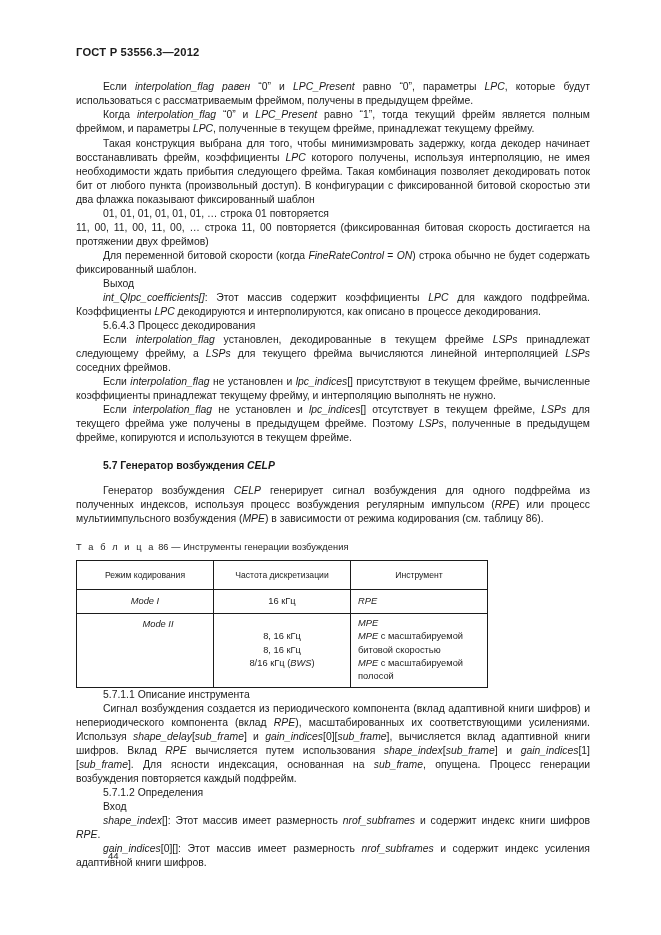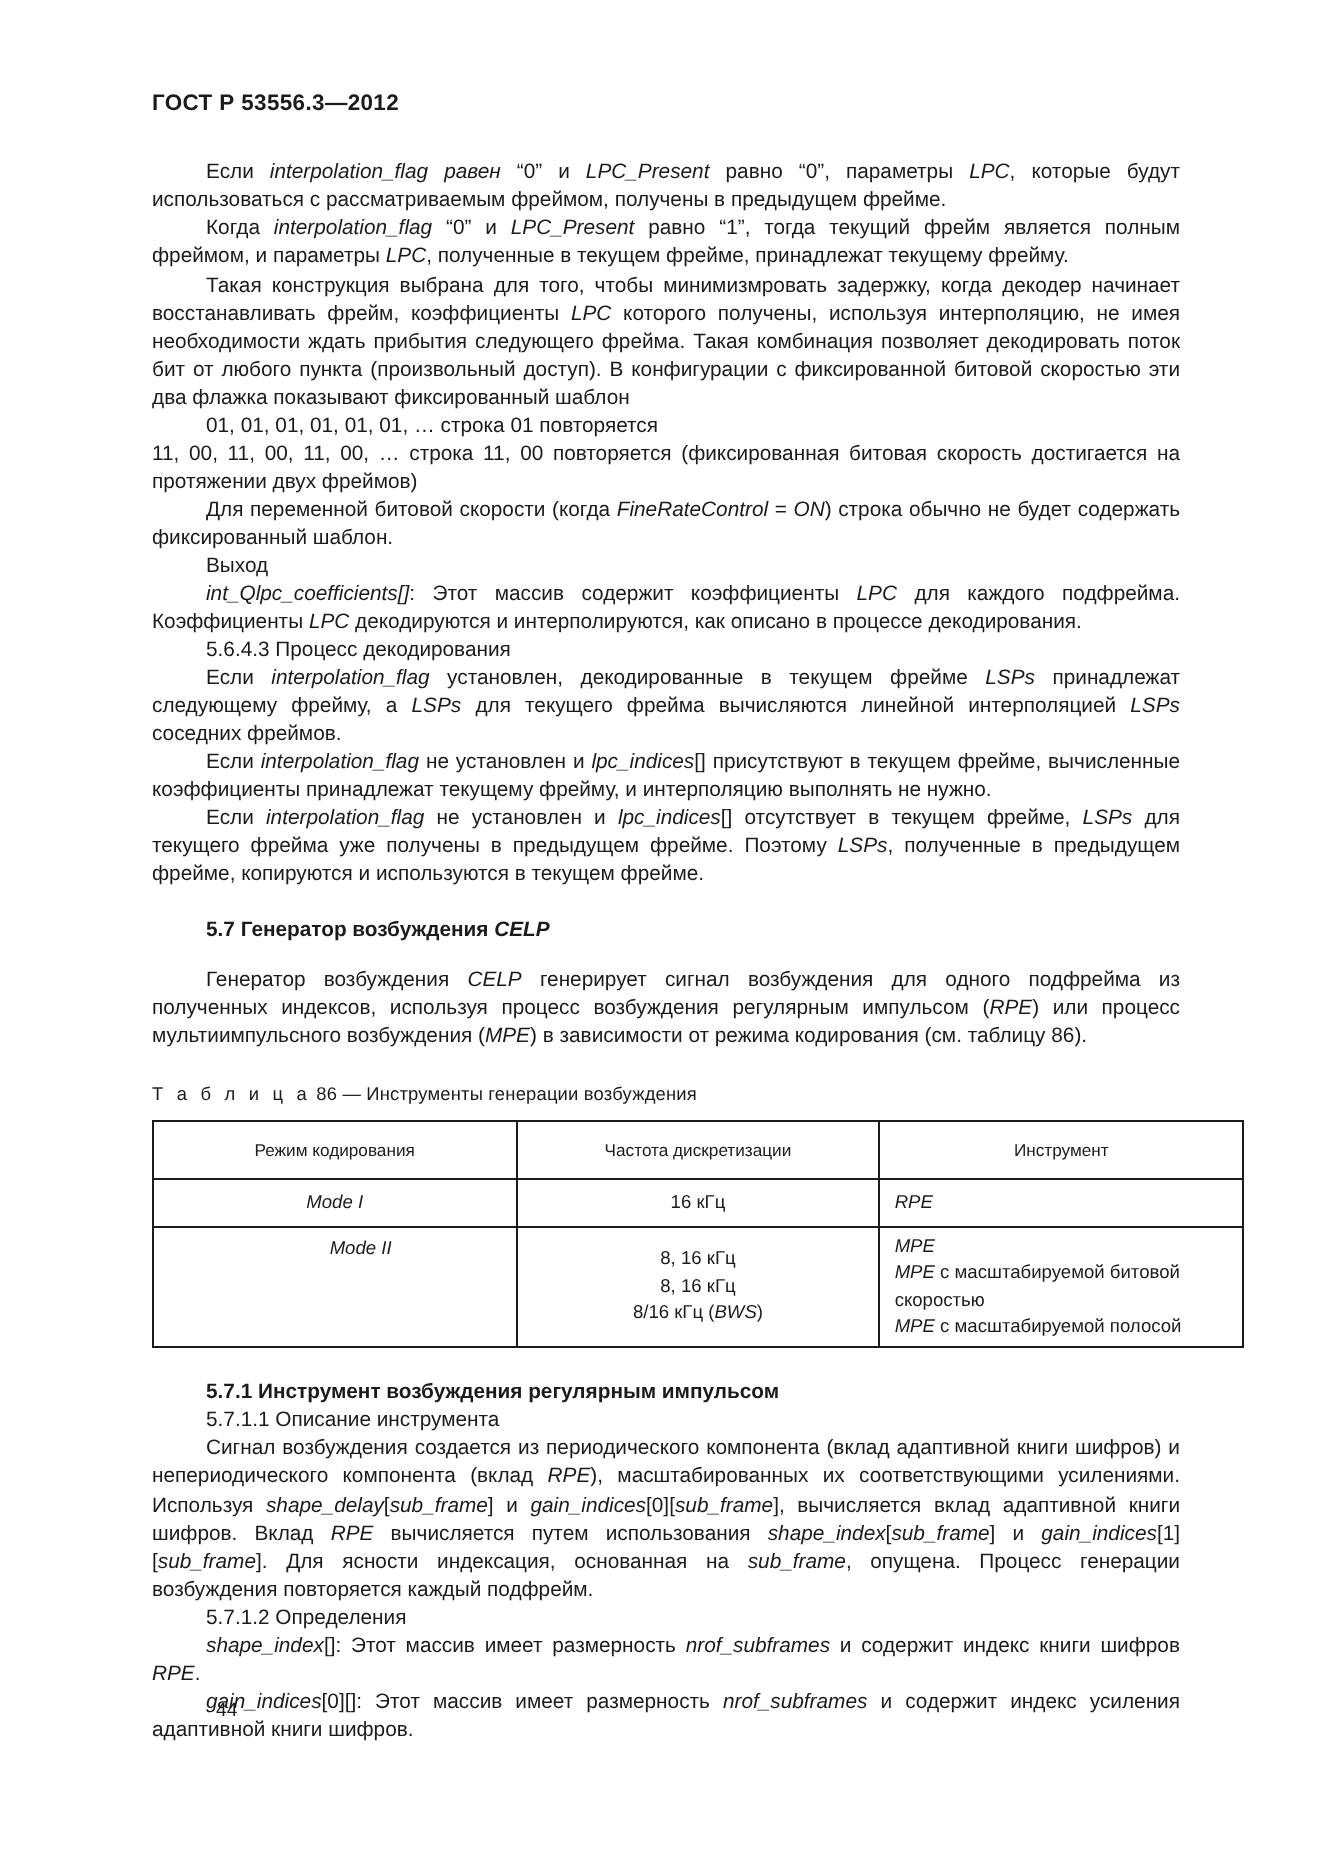--- a/index.html
+++ b/index.html
@@ -82,21 +82,21 @@
     margin: 15px 0 7px 0;
     font-size: 9.2px;
     line-height: 12px;
     letter-spacing: 0.1px;
   }
   .tbl-caption .spaced {
     letter-spacing: 2.1px;
   }
   table.gost-table {
     border-collapse: collapse;
-    width: 546px;
+    width: 412px;
     table-layout: fixed;
     margin: 0 0 0 0;
     font-size: 9.3px;
   }
   table.gost-table td,
   table.gost-table th {
     border: 1px solid #1b1b1b;
     padding: 3px 6px;
     vertical-align: middle;
   }
@@ -224,30 +224,30 @@
           </td>
           <td class="c-tool">
             <span class="ln"><i>MPE</i></span>
             <span class="ln"><i>MPE</i> с масштабируемой битовой скоростью</span>
             <span class="ln"><i>MPE</i> с масштабируемой полосой</span>
           </td>
         </tr>
       </tbody>
     </table>
 
-    <h4 class="sub-sec-head first-after-table">5.7.1 Инструмент возбуждения регулярным импульсом</h4>
 
     <p class="sub-head">5.7.1.1 Описание инструмента</p>
 
     <p class="para">
       Сигнал возбуждения создается из периодического компонента (вклад адаптивной книги шифров) и непериодического компонента (вклад <i>RPE</i>), масштабированных их соответствующими усилениями. Используя <i>shape_delay</i>[<i>sub_frame</i>] и <i>gain_indices</i>[0][<i>sub_frame</i>], вычисляется вклад адаптивной книги шифров. Вклад <i>RPE</i> вычисляется путем использования <i>shape_index</i>[<i>sub_frame</i>] и <i>gain_indices</i>[1][<i>sub_frame</i>]. Для ясности индексация, основанная на <i>sub_frame</i>, опущена. Процесс генерации возбуждения повторяется каждый подфрейм.
     </p>
 
     <p class="sub-head">5.7.1.2 Определения</p>
 
+    <p class="sub-head">Вход</p>
 
 
     <p class="para">
       <i>shape_index</i>[]: Этот массив имеет размерность <i>nrof_subframes</i> и содержит индекс книги шифров <i>RPE</i>.
     </p>
 
     <p class="para">
       <i>gain_indices</i>[0][]: Этот массив имеет размерность <i>nrof_subframes</i> и содержит индекс усиления адаптивной книги шифров.
     </p>
 

